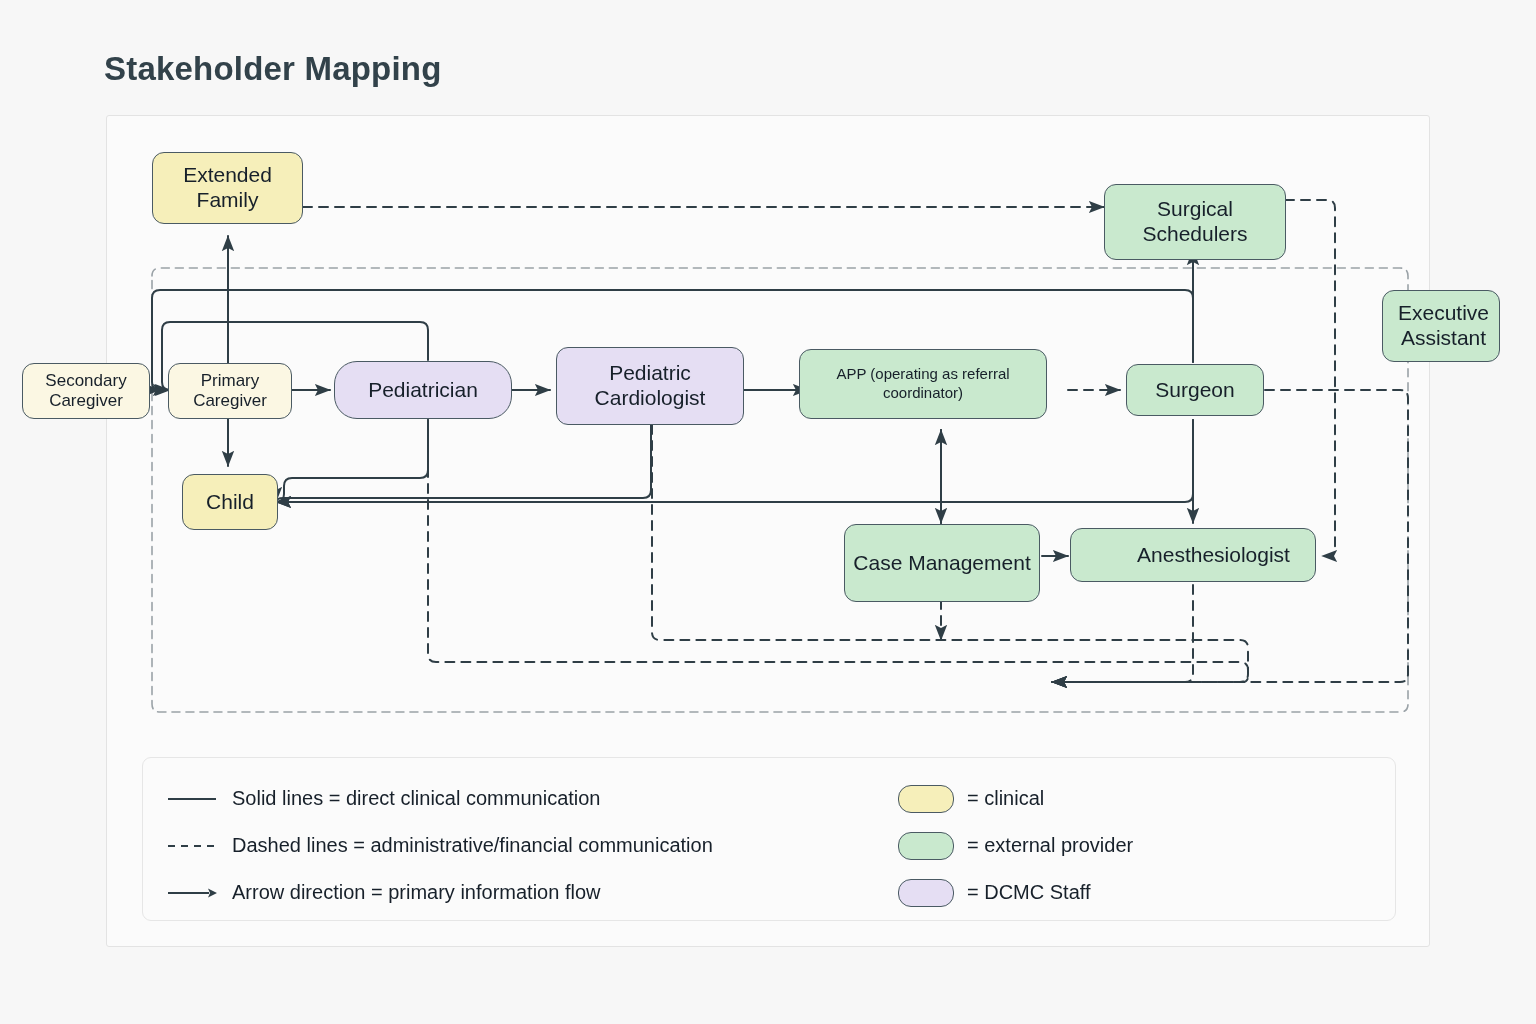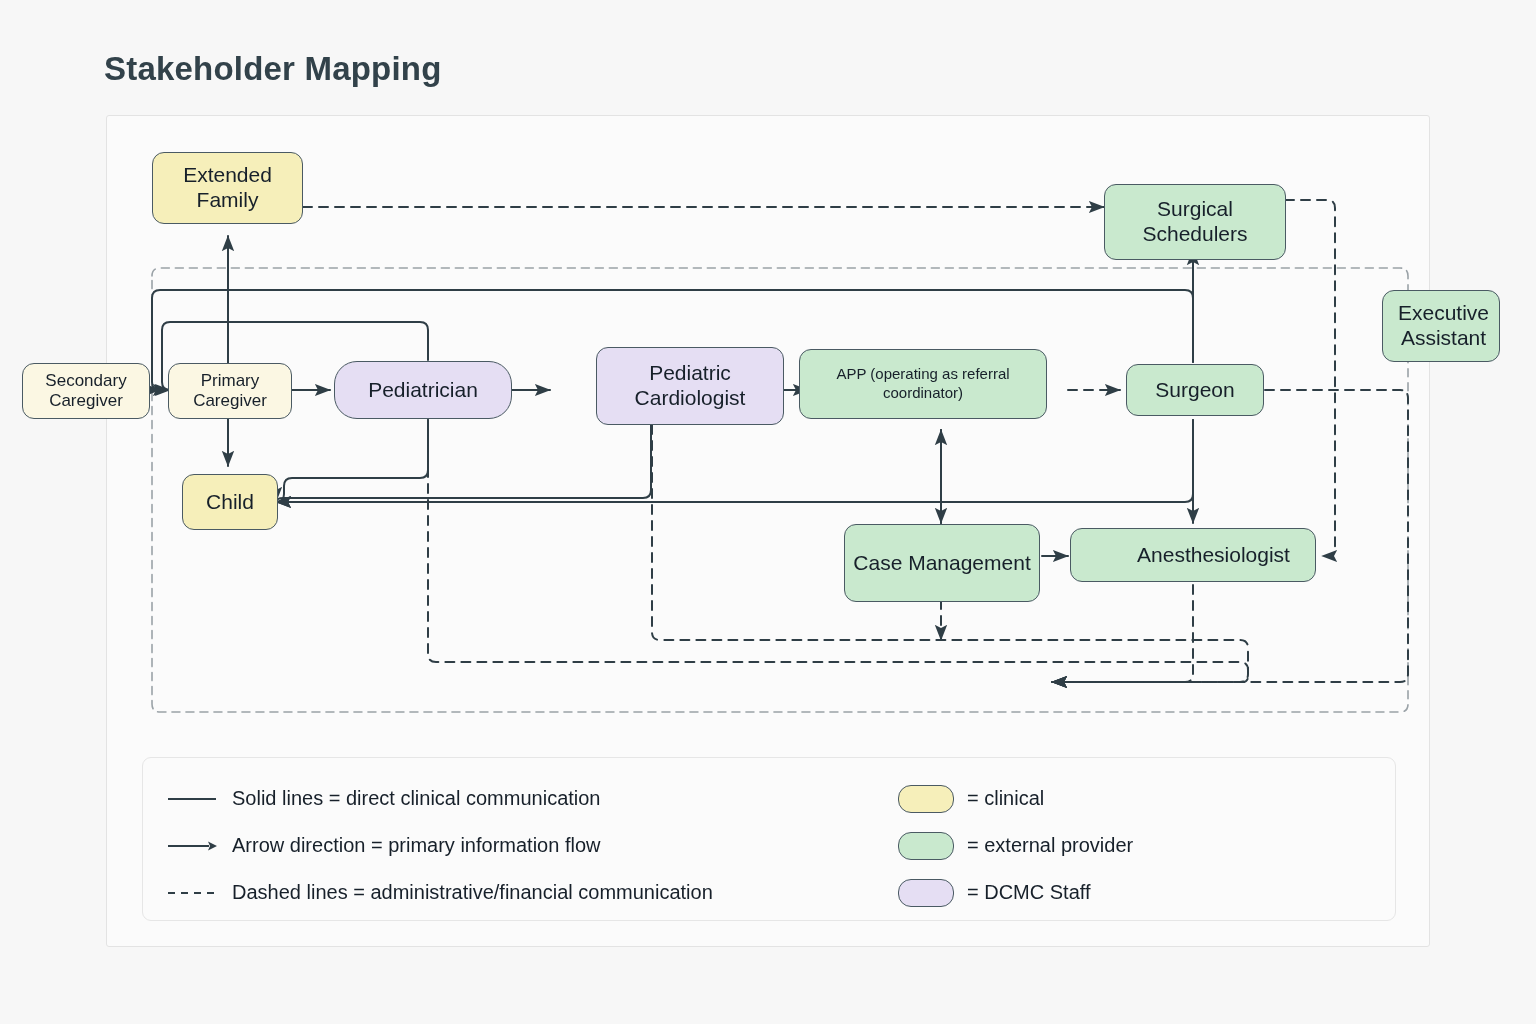--- a/index.html
+++ b/index.html
@@ -136,21 +136,21 @@
   <div class="node n-patient" style="left:152px;top:152px;width:151px;height:72px;">Extended Family</div>
 
   <div class="node n-caregiver" style="left:22px;top:363px;width:128px;height:56px;font-size:17px;">Secondary Caregiver</div>
 
   <div class="node n-caregiver" style="left:168px;top:363px;width:124px;height:56px;font-size:17px;">Primary Caregiver</div>
 
   <div class="node n-patient" style="left:182px;top:474px;width:96px;height:56px;">Child</div>
 
   <div class="node n-dcmc" style="left:334px;top:361px;width:178px;height:58px;border-radius:23px;">Pediatrician</div>
 
-  <div class="node n-dcmc" style="left:556px;top:347px;width:188px;height:78px;margin-left:40px;">Pediatric Cardiologist</div>
+  <div class="node n-dcmc" style="left:556px;top:347px;width:188px;height:78px;">Pediatric Cardiologist</div>
 
   <div class="node n-provider n-small" style="left:799px;top:349px;width:248px;height:70px;padding:2px 16px;">APP (operating as referral coordinator)</div>
 
   <div class="node n-provider" style="left:1126px;top:364px;width:138px;height:52px;">Surgeon</div>
 
   <div class="node n-provider" style="left:1104px;top:172px;width:182px;height:76px;margin-top:12px;">Surgical Schedulers</div>
 
   <div class="node n-provider" style="left:1070px;top:528px;width:246px;height:54px;padding-left:47px;">Anesthesiologist</div>
 
   <div class="node n-provider" style="left:844px;top:524px;width:196px;height:78px;">Case Management</div>
@@ -162,40 +162,40 @@
 
   <div class="legend-col-left">
 
     <div class="legend-row">
       <span class="sw">
         <svg width="52" height="10" viewBox="0 0 52 10">
           <line x1="2" y1="5" x2="50" y2="5" stroke="#2f3e46" stroke-width="2"></line>
         </svg>
       </span>
       <span class="lbl">Solid lines = direct clinical communication</span>
+    </div>
+
+    <div class="legend-row">
+      <span class="sw">
+        <svg width="52" height="10" viewBox="0 0 52 10">
+          <line x1="2" y1="5" x2="50" y2="5" stroke="#2f3e46" stroke-width="2" stroke-dasharray="7 6"></line>
+        </svg>
+      </span>
+      <span class="lbl">Dashed lines = administrative/financial communication</span>
     </div>
 
     <div class="legend-row">
       <span class="sw">
         <svg width="52" height="12" viewBox="0 0 52 12">
           <line x1="2" y1="6" x2="43" y2="6" stroke="#2f3e46" stroke-width="2"></line>
           <path d="M42,1.6 L51,6 L42,10.4 L44,6 z" fill="#2f3e46"></path>
         </svg>
       </span>
       <span class="lbl">Arrow direction = primary information flow</span>
     </div>
-
-    <div class="legend-row">
-      <span class="sw">
-        <svg width="52" height="10" viewBox="0 0 52 10">
-          <line x1="2" y1="5" x2="50" y2="5" stroke="#2f3e46" stroke-width="2" stroke-dasharray="7 6"></line>
-        </svg>
-      </span>
-      <span class="lbl">Dashed lines = administrative/financial communication</span>
-    </div>
   </div>
 
   <div class="legend-col-right">
 
     <div class="legend-row">
       <span class="swatch sw-patient"></span>
       <span class="lbl">= clinical</span>
     </div>
 
     <div class="legend-row">

